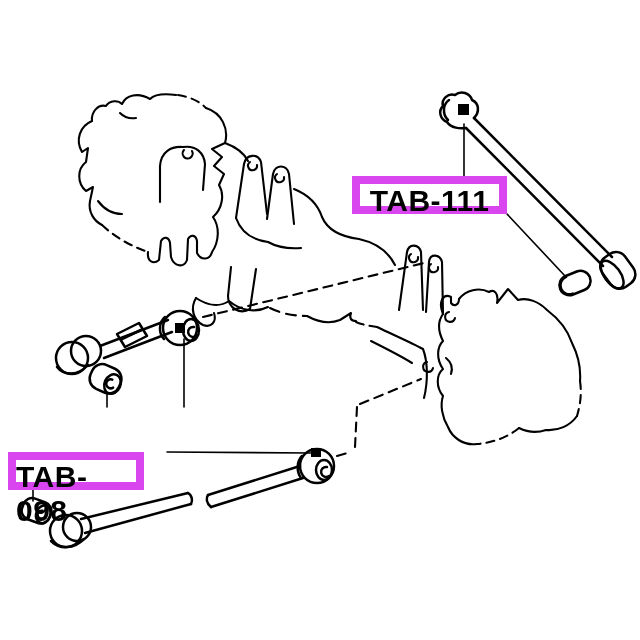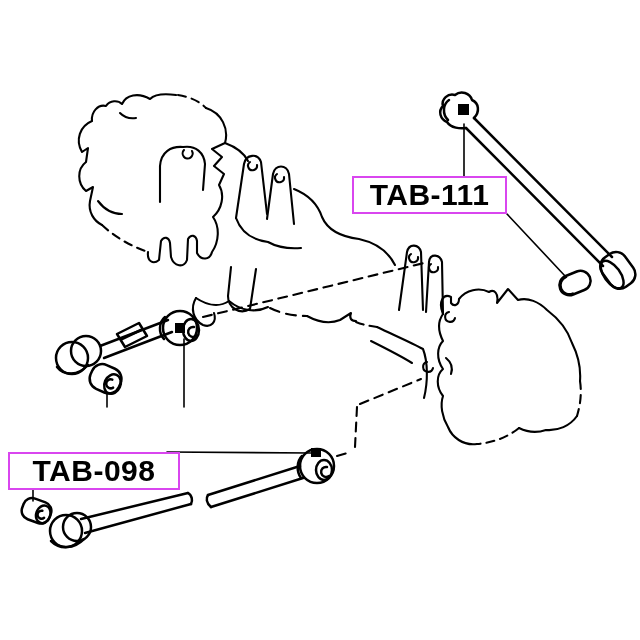--- a/index.html
+++ b/index.html
@@ -9,26 +9,26 @@
   
   .ink path,.ink circle,.ink ellipse,.ink rect{fill:none;stroke:#000;stroke-width:2.1;
         stroke-linecap:round;stroke-linejoin:round;}
   .part path,.part circle,.part ellipse,.part rect{stroke-width:2.5;}
   .marker{fill:#000 !important;stroke:none !important;}
   .dash{stroke-dasharray:8 6;}
   .dash-big{stroke-dasharray:9 6.5;}
   .dash-dot{stroke-dasharray:10 7;}
   .leader{stroke-width:1.6 !important;}
   
-  .label-box{position:absolute;box-sizing:border-box;border:2px solid #d946ef;background:#fff;
+  .label-box{position:absolute;box-sizing:border-box;border:8px solid #d946ef;background:#fff;
       display:flex;justify-content:center;
       font-weight:bold;font-size:30px;letter-spacing:0.5px;color:#000;}
   .lb-111{left:352px;top:176px;width:155px;height:38px;}
   .lb-087{left:50px;top:407px;width:160px;height:36px;}
-  .lb-098{left:8px;top:452px;width:172px;height:38px;}
+  .lb-098{left:8px;top:452px;width:136px;height:38px;}
 </style>
 </head>
 <body>
 
 <div class="stage">
 
 <svg width="640" height="640" viewBox="0 0 640 640">
 
   <g class="ink">
 

